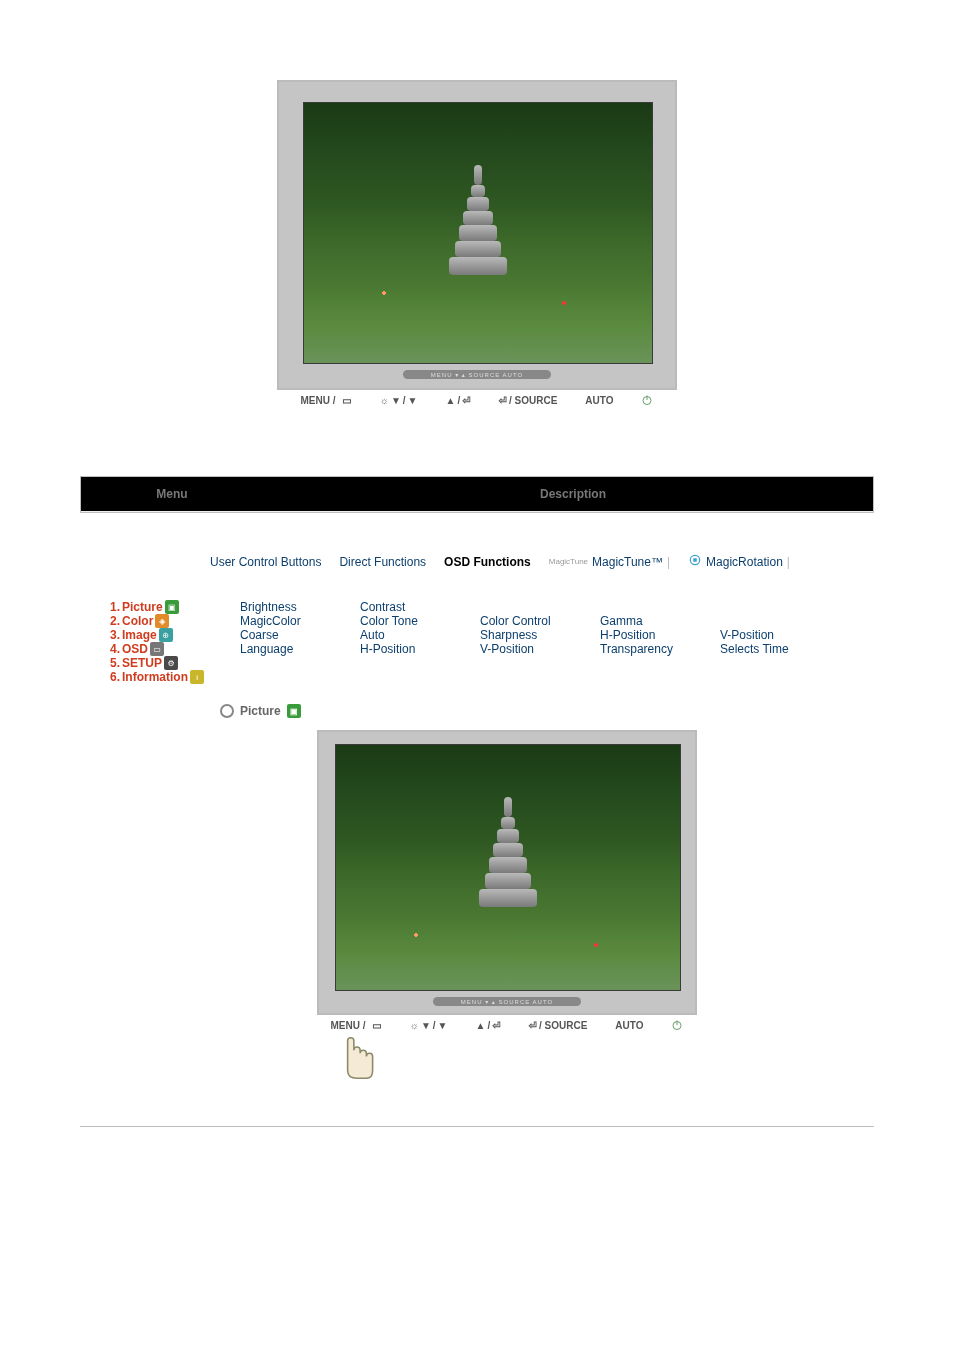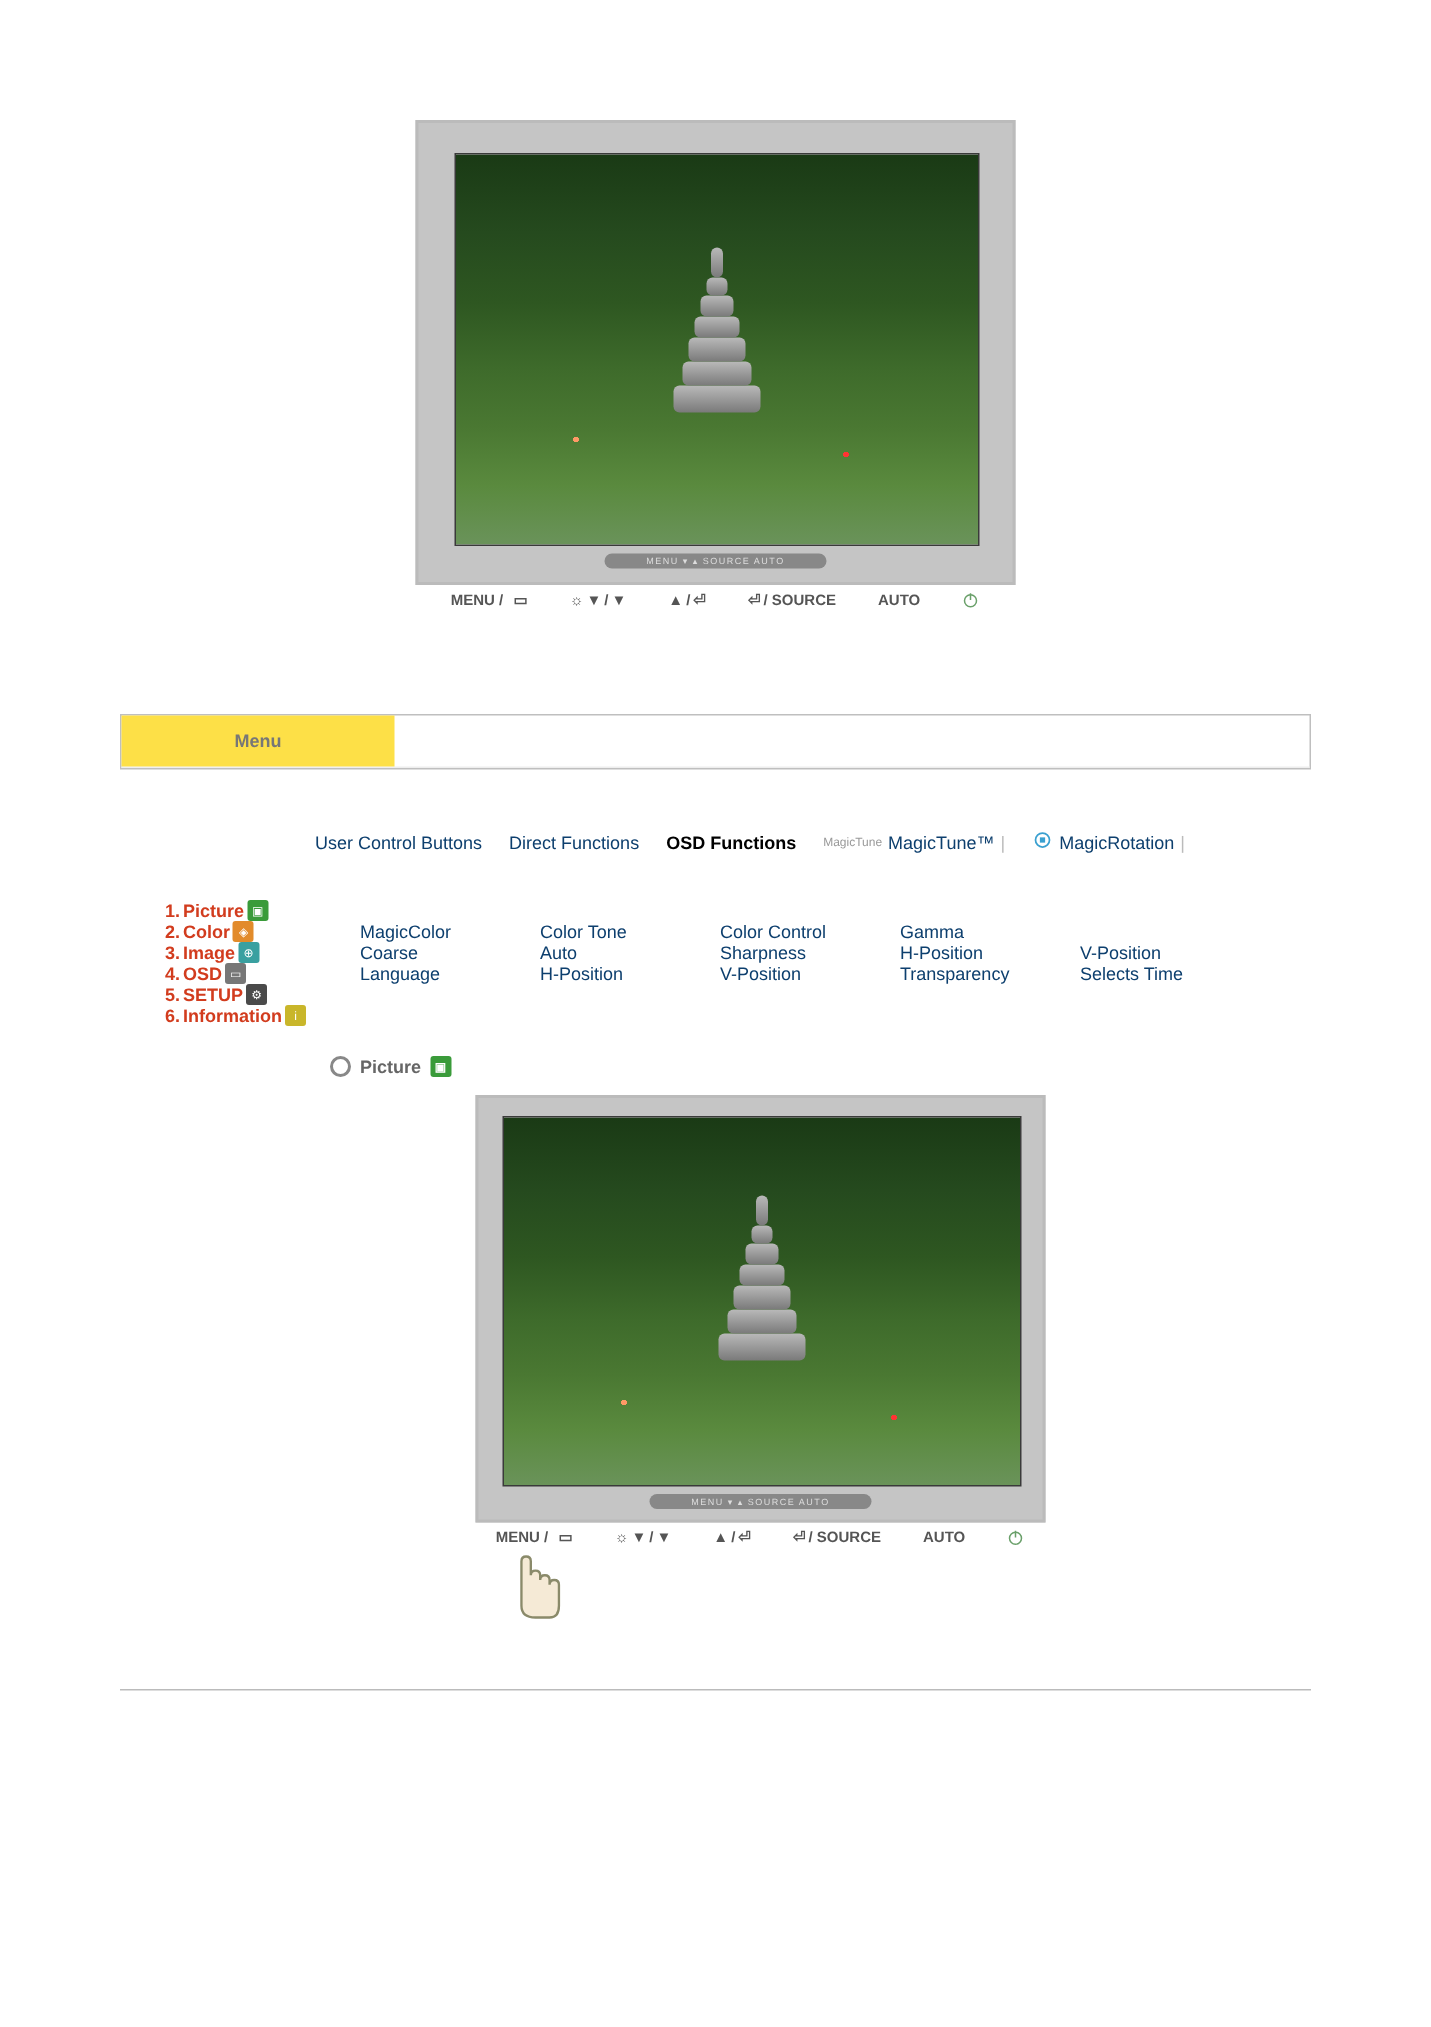--- a/index.html
+++ b/index.html
@@ -84,21 +84,21 @@
   .button-row.small{width:380px;}
   .btn-cell{display:flex;align-items:center;gap:2px;}
   .hand-block{margin-top:2px;display:flex;justify-content:flex-start;width:380px;padding-left:30px;}
   .hand-icon svg{width:50px;height:50px;}
   .pwr-icon{display:inline-block;width:12px;height:12px;}
   .table-block{
     margin: 70px 20px 0 20px;
     border:1px solid #bfbfbf;
   }
   .table-row{display:flex;}
-  .th{font-weight:700;color:#777;background:#fde047;}
+  .th{font-weight:700;color:#777;background:#000000;}
   .cell-menu{width:170px;text-align:center;padding:10px 6px;}
   .cell-desc{flex:1;padding:10px 6px 10px 16px;}
   .cell-border{border-bottom:1px solid #eee;}
   .tabs{
     margin: 40px 20px 0 150px;
     display:flex; gap:18px; align-items:center;
     font-size:12px;
   }
   .tab{display:flex;align-items:center;gap:4px;}
   .tab .link-blue{color:#0d3f6e;}
@@ -180,20 +180,21 @@
               <line x1="12" y1="3" x2="12" y2="12" stroke="#6aa06a" stroke-width="2"></line>
             </svg>
         </span>
       </span>
     </div>
   </div>
 
   <div class="table-block">
     <div class="table-row cell-border">
       <div class="cell-menu th">Menu</div>
+      <div class="cell-desc th" style="text-align:center;">Description</div>
     </div>
   </div>
 
   <div class="tabs">
     <div class="tab">
         <span class="link-blue">User Control Buttons</span>
       </div>
     <div class="tab">
         <span class="link-blue">Direct Functions</span>
       </div>
@@ -216,20 +217,27 @@
       <span style="color:#bbb;">|</span>
     </div>
   </div>
 
   <div class="categories">
     <div class="cat-row">
       <div class="cat-label">
         <span class="num">1.</span>
         <span class="name">Picture</span>
         <span class="badge green">▣</span>
+      </div>
+      <div class="cat-cols">
+        <div class="cat-col c1"><span class="link">Brightness</span></div>
+        <div class="cat-col c2"><span class="link">Contrast</span></div>
+        <div class="cat-col c3"></div>
+          <div class="cat-col c4"></div>
+          <div class="cat-col c5"></div>
       </div>
     </div>
     <div class="cat-row">
       <div class="cat-label">
         <span class="num">2.</span>
         <span class="name">Color</span>
         <span class="badge orange">◈</span>
       </div>
       <div class="cat-cols">
         <div class="cat-col c1"><span class="link">MagicColor</span></div>

